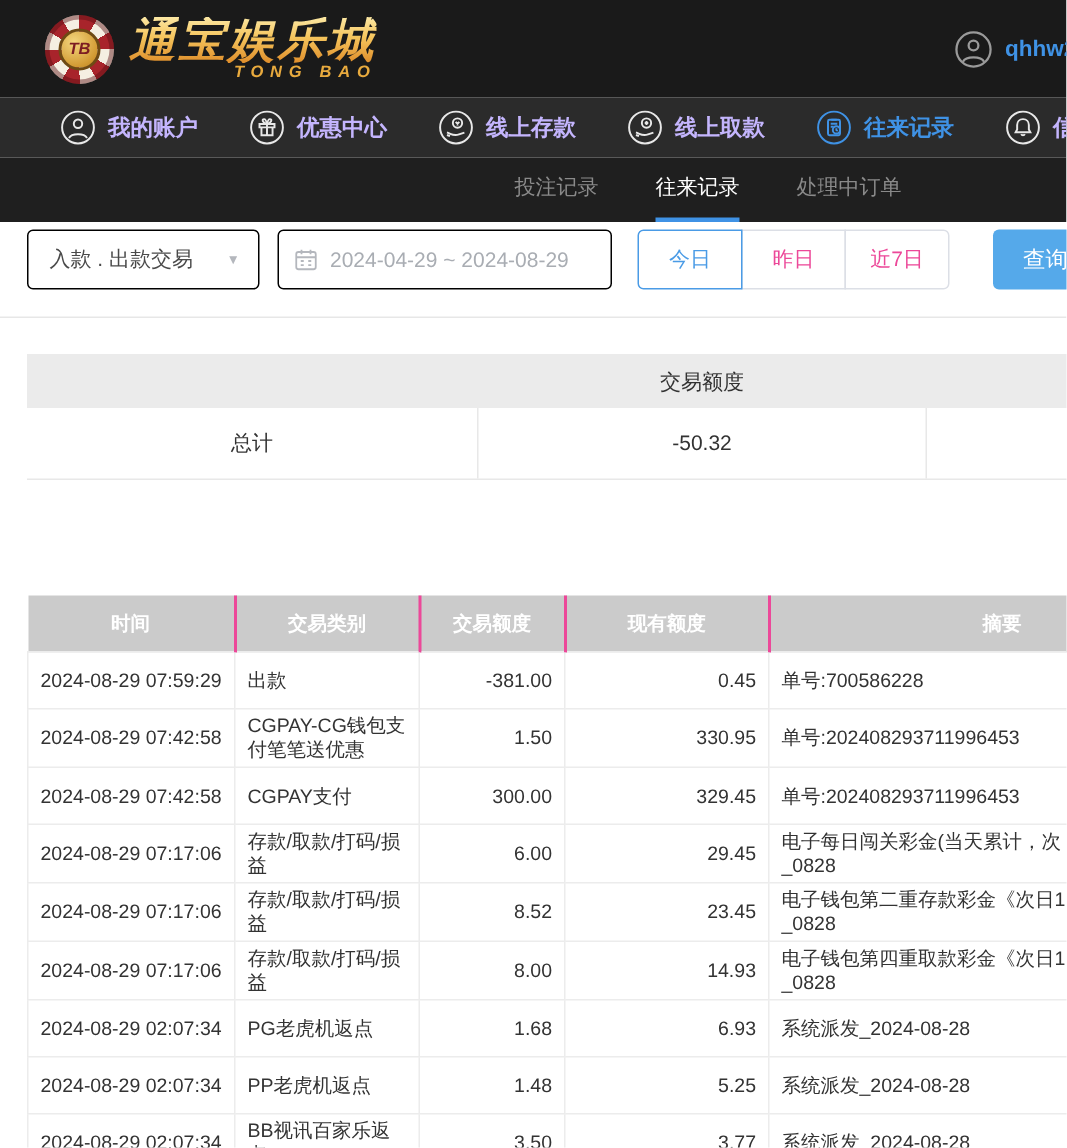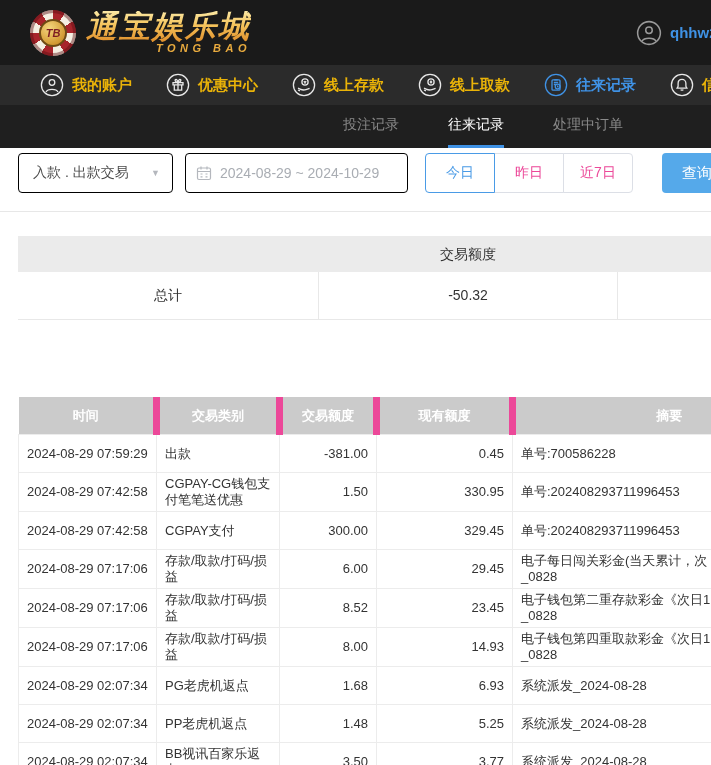--- a/index.html
+++ b/index.html
@@ -21,26 +21,26 @@
     display:flex;align-items:center;justify-content:center;}
   .logo-text{margin-left:10px;line-height:1;}
   .logo-title{font-size:31px;font-weight:bold;letter-spacing:2px;
     background:linear-gradient(180deg,#fce9a6 0%,#f5c45c 45%,#df8e2b 100%);
     -webkit-background-clip:text;background-clip:text;color:transparent;}
   .logo-sub{font-size:11px;font-weight:bold;letter-spacing:4.5px;color:#e8aa3e;text-align:right;margin-top:1px;}
   .user{position:absolute;left:636px;top:0;height:65px;display:flex;align-items:center;gap:8px;cursor:pointer;white-space:nowrap;}
   .user .uname{color:#3f92e5;font-size:15px;font-weight:bold;}
   
   .nav{height:40px;background:#2b2b2b;display:flex;align-items:center;padding-left:40px;gap:34px;white-space:nowrap;}
-  .nav-item{display:flex;align-items:center;gap:8px;color:#eab308;font-size:15px;font-weight:bold;cursor:pointer;flex:0 0 auto;}
+  .nav-item{display:flex;align-items:center;gap:8px;color:#c4b5fd;font-size:15px;font-weight:bold;cursor:pointer;flex:0 0 auto;}
   .nav-item svg{stroke:#e8e8e8;}
   .nav-item.active{color:#3f92e5;}
   .nav-item.active svg{stroke:#3f92e5;}
   
-  .subnav{height:43px;background:#1f1f1f;display:flex;align-items:stretch;padding-left:343px;gap:49px;}
+  .subnav{height:43px;background:#1f1f1f;display:flex;align-items:stretch;padding-left:343px;gap:38px;}
   .tab{display:flex;align-items:center;color:#8a8a8a;font-size:14px;cursor:pointer;border-bottom:3px solid transparent;box-sizing:border-box;}
   .tab.active{color:#fff;border-bottom-color:#3f92e5;}
   
   .filterbar{height:63px;position:relative;border-bottom:1px solid #e7e7e7;background:#fff;}
   .ctl{position:absolute;top:5px;height:40px;box-sizing:border-box;border:1px solid #000000;border-radius:4px;background:#fff;display:flex;align-items:center;font-size:14px;}
   .select{left:18px;width:155px;padding:0 12px 0 14px;color:#4a4a4a;cursor:pointer;justify-content:space-between;}
   .caret{font-size:9px;color:#b4b7bd;}
   .datebox{left:185px;width:223px;padding:0 10px;color:#a9adb3;cursor:pointer;gap:8px;}
   .qgroup{position:absolute;left:425px;top:5px;display:flex;}
   .qbtn{width:70px;height:40px;box-sizing:border-box;border:1px solid #dcdfe6;background:#fff;color:#ec4899;font-size:14px;cursor:pointer;display:flex;align-items:center;justify-content:center;margin-left:-1px;position:relative;}
@@ -56,21 +56,21 @@
   .sc2{width:300px;border-left:1px solid #e8e8e8;border-right:1px solid #e8e8e8;box-sizing:border-box;}
   .sc3{flex:1;}
   .sum-head .sc2{border-color:transparent;}
   
   table.records{margin:77px 0 0 18px;width:804px;border-collapse:collapse;table-layout:fixed;font-size:13px;color:#333;}
   table.records col.c-time{width:138px;}
   table.records col.c-type{width:123px;}
   table.records col.c-amt{width:97px;}
   table.records col.c-bal{width:136px;}
   table.records col.c-sum{width:310px;}
-  table.records thead th{background:#cbcbcb;color:#fff;font-weight:bold;height:35px;border-right:7px solid #ec4899;text-align:center;}
+  table.records thead th{background:#cbcbcb;color:#fff;font-weight:bold;height:35px;border-right:2px solid #ec4899;text-align:center;}
   table.records thead th:last-child{border-right:none;}
   table.records td{border:1px solid #ececec;height:38px;box-sizing:border-box;padding:3px 8px;line-height:16px;vertical-align:middle;background:#fff;}
   td.t-time{padding-left:10px;}
   td.t-num{text-align:right;padding-right:12px;}
   td.t-sum{white-space:pre-line;}
   svg{display:block;}
 </style>
 </head>
 <body>
 
@@ -178,21 +178,21 @@
     <span>入款 . 出款交易</span>
     <span class="caret">▼</span>
   </div>
   <div class="ctl datebox">
     <span>
       <svg width="16" height="16" viewBox="0 0 16 16" fill="none" stroke="#b4b7bd" stroke-width="1.2">
         <rect x="1.5" y="3" width="13" height="11.5" rx="1.5"></rect>
         <path d="M1.5 6.5h13M5 1.5v3M11 1.5v3M4.5 9h2M9.5 9h2M4.5 11.8h2M9.5 11.8h2"></path>
       </svg>
     </span>
-    <span>2024-08-29 ~ 2024-10-29</span>
+    <span>2024-04-29 ~ 2024-08-29</span>
   </div>
   <div class="qgroup">
     <button class="qbtn active">今日</button>
     <button class="qbtn">昨日</button>
     <button class="qbtn">近7日</button>
   </div>
   <button class="searchbtn">查询</button>
 </div>
 
 <div class="summary">

